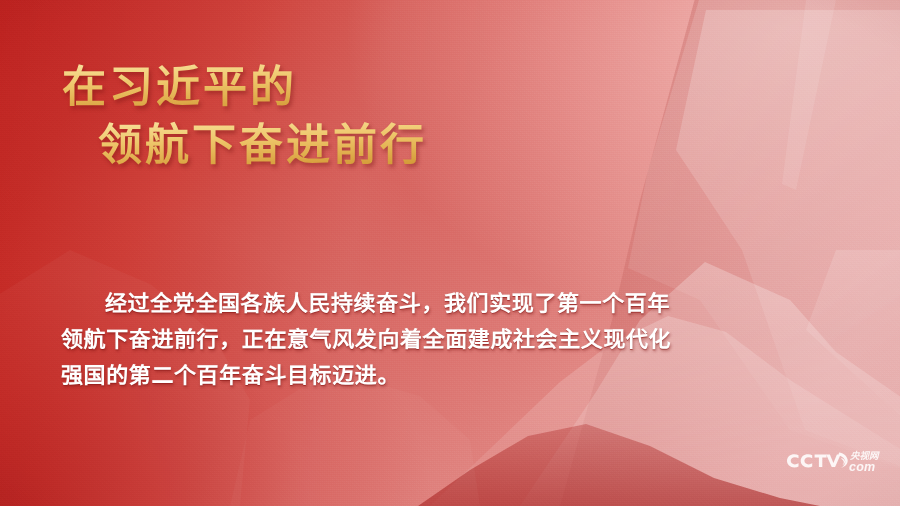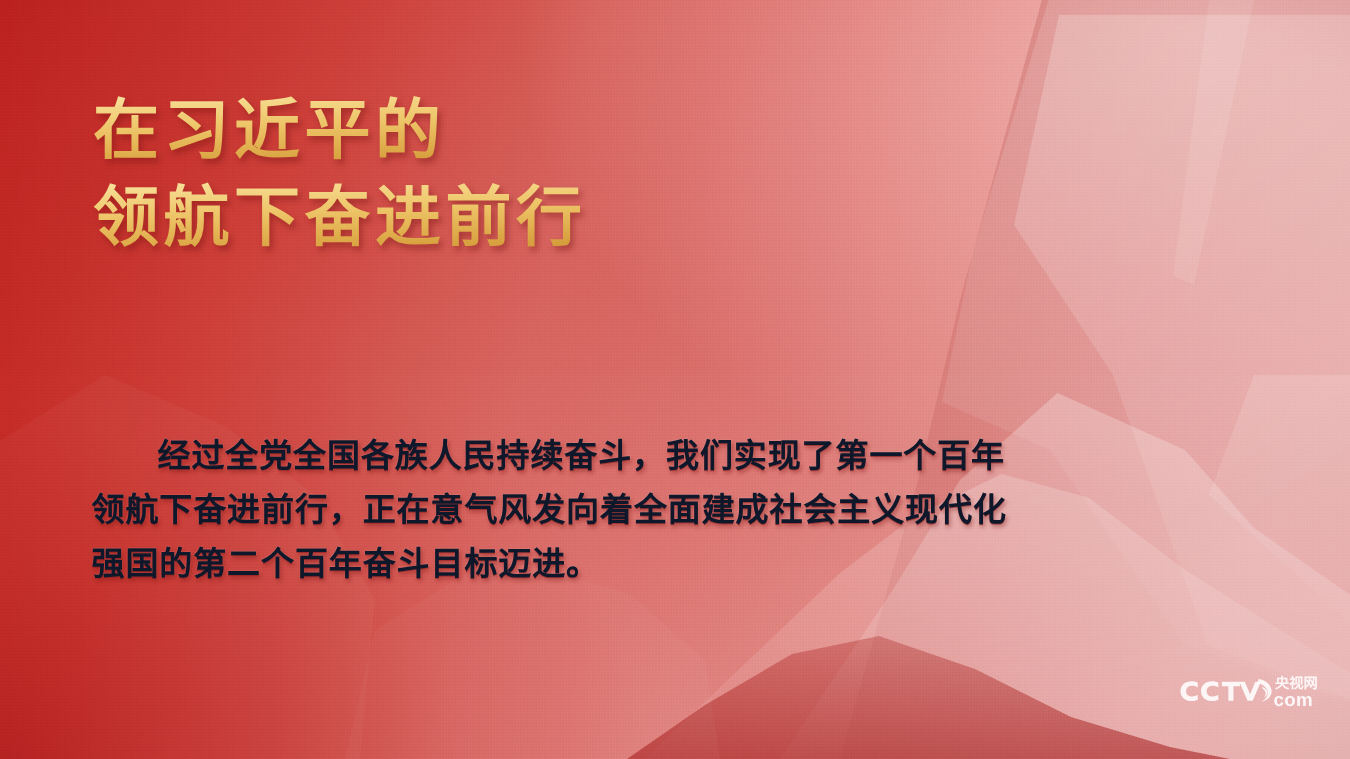--- a/index.html
+++ b/index.html
@@ -140,54 +140,56 @@
       #c98e31 86%,
       #c08430 100%);
     -webkit-background-clip: text;
     background-clip: text;
     color: transparent;
     -webkit-text-fill-color: transparent;
     filter: drop-shadow(2px 3px 2px rgba(120,18,16,0.45));
   }
   .title-line.second {
     margin-top: 2px;
+    margin-left: 36px;
   }
 
   
   .body-block {
     position: absolute;
     left: 61px;
     top: 286px;
     width: 580px;
   }
   .body-line {
     font-family: "Liberation Sans", "DejaVu Sans", sans-serif;
     font-weight: 700;
     font-size: 22px;
     line-height: 36px;
     letter-spacing: 0.6px;
-    color: #0f172a;
+    color: #ffffff;
     white-space: nowrap;
     text-shadow:
       0 1px 0 rgba(140,22,20,0.55),
       1px 2px 3px rgba(120,16,14,0.45),
       0 0 1px rgba(255,255,255,0.4);
   }
   .body-line.indent {
     text-indent: 44px;
   }
 
   
   .watermark {
     position: absolute;
     left: 783px;
     top: 446px;
     width: 104px;
     height: 30px;
     opacity: 0.92;
+    font-style: italic;
   }
   .watermark svg { display: block; }
 </style>
 </head>
 <body>
 
 <div id="poster">
 
   <div class="bg-layer bg-base"></div>
   <div class="bg-layer bg-glow-tl"></div>

